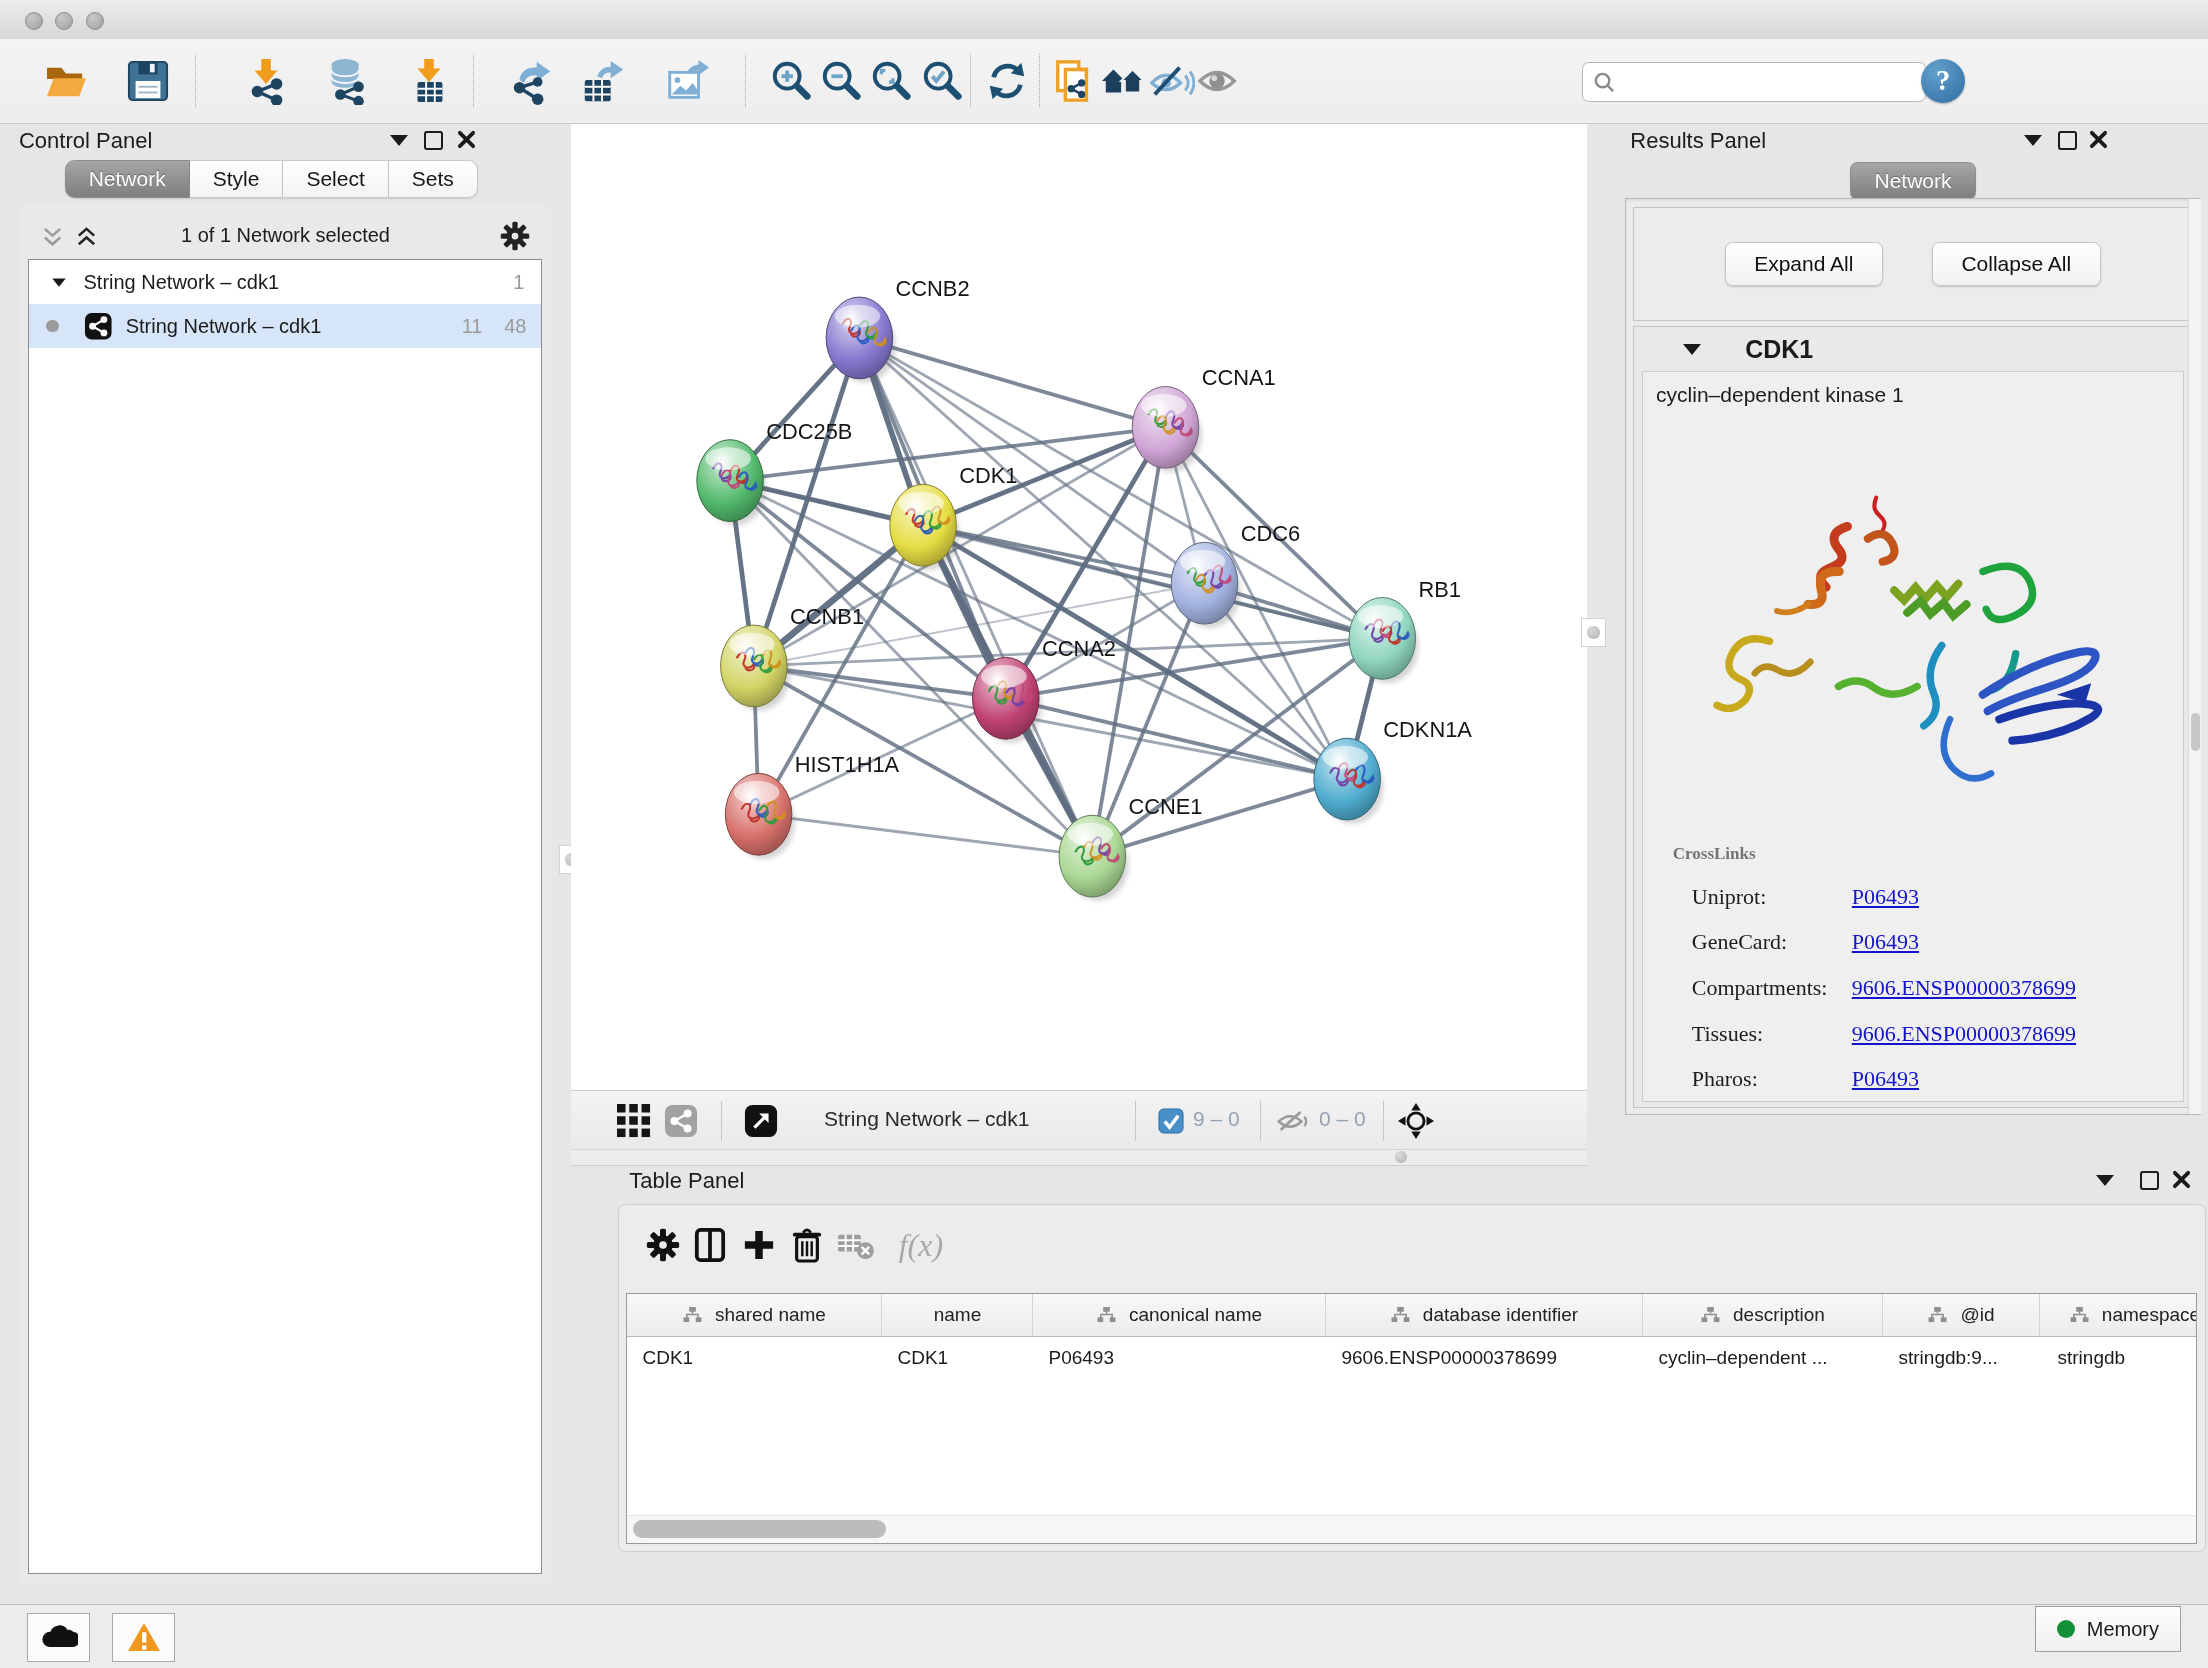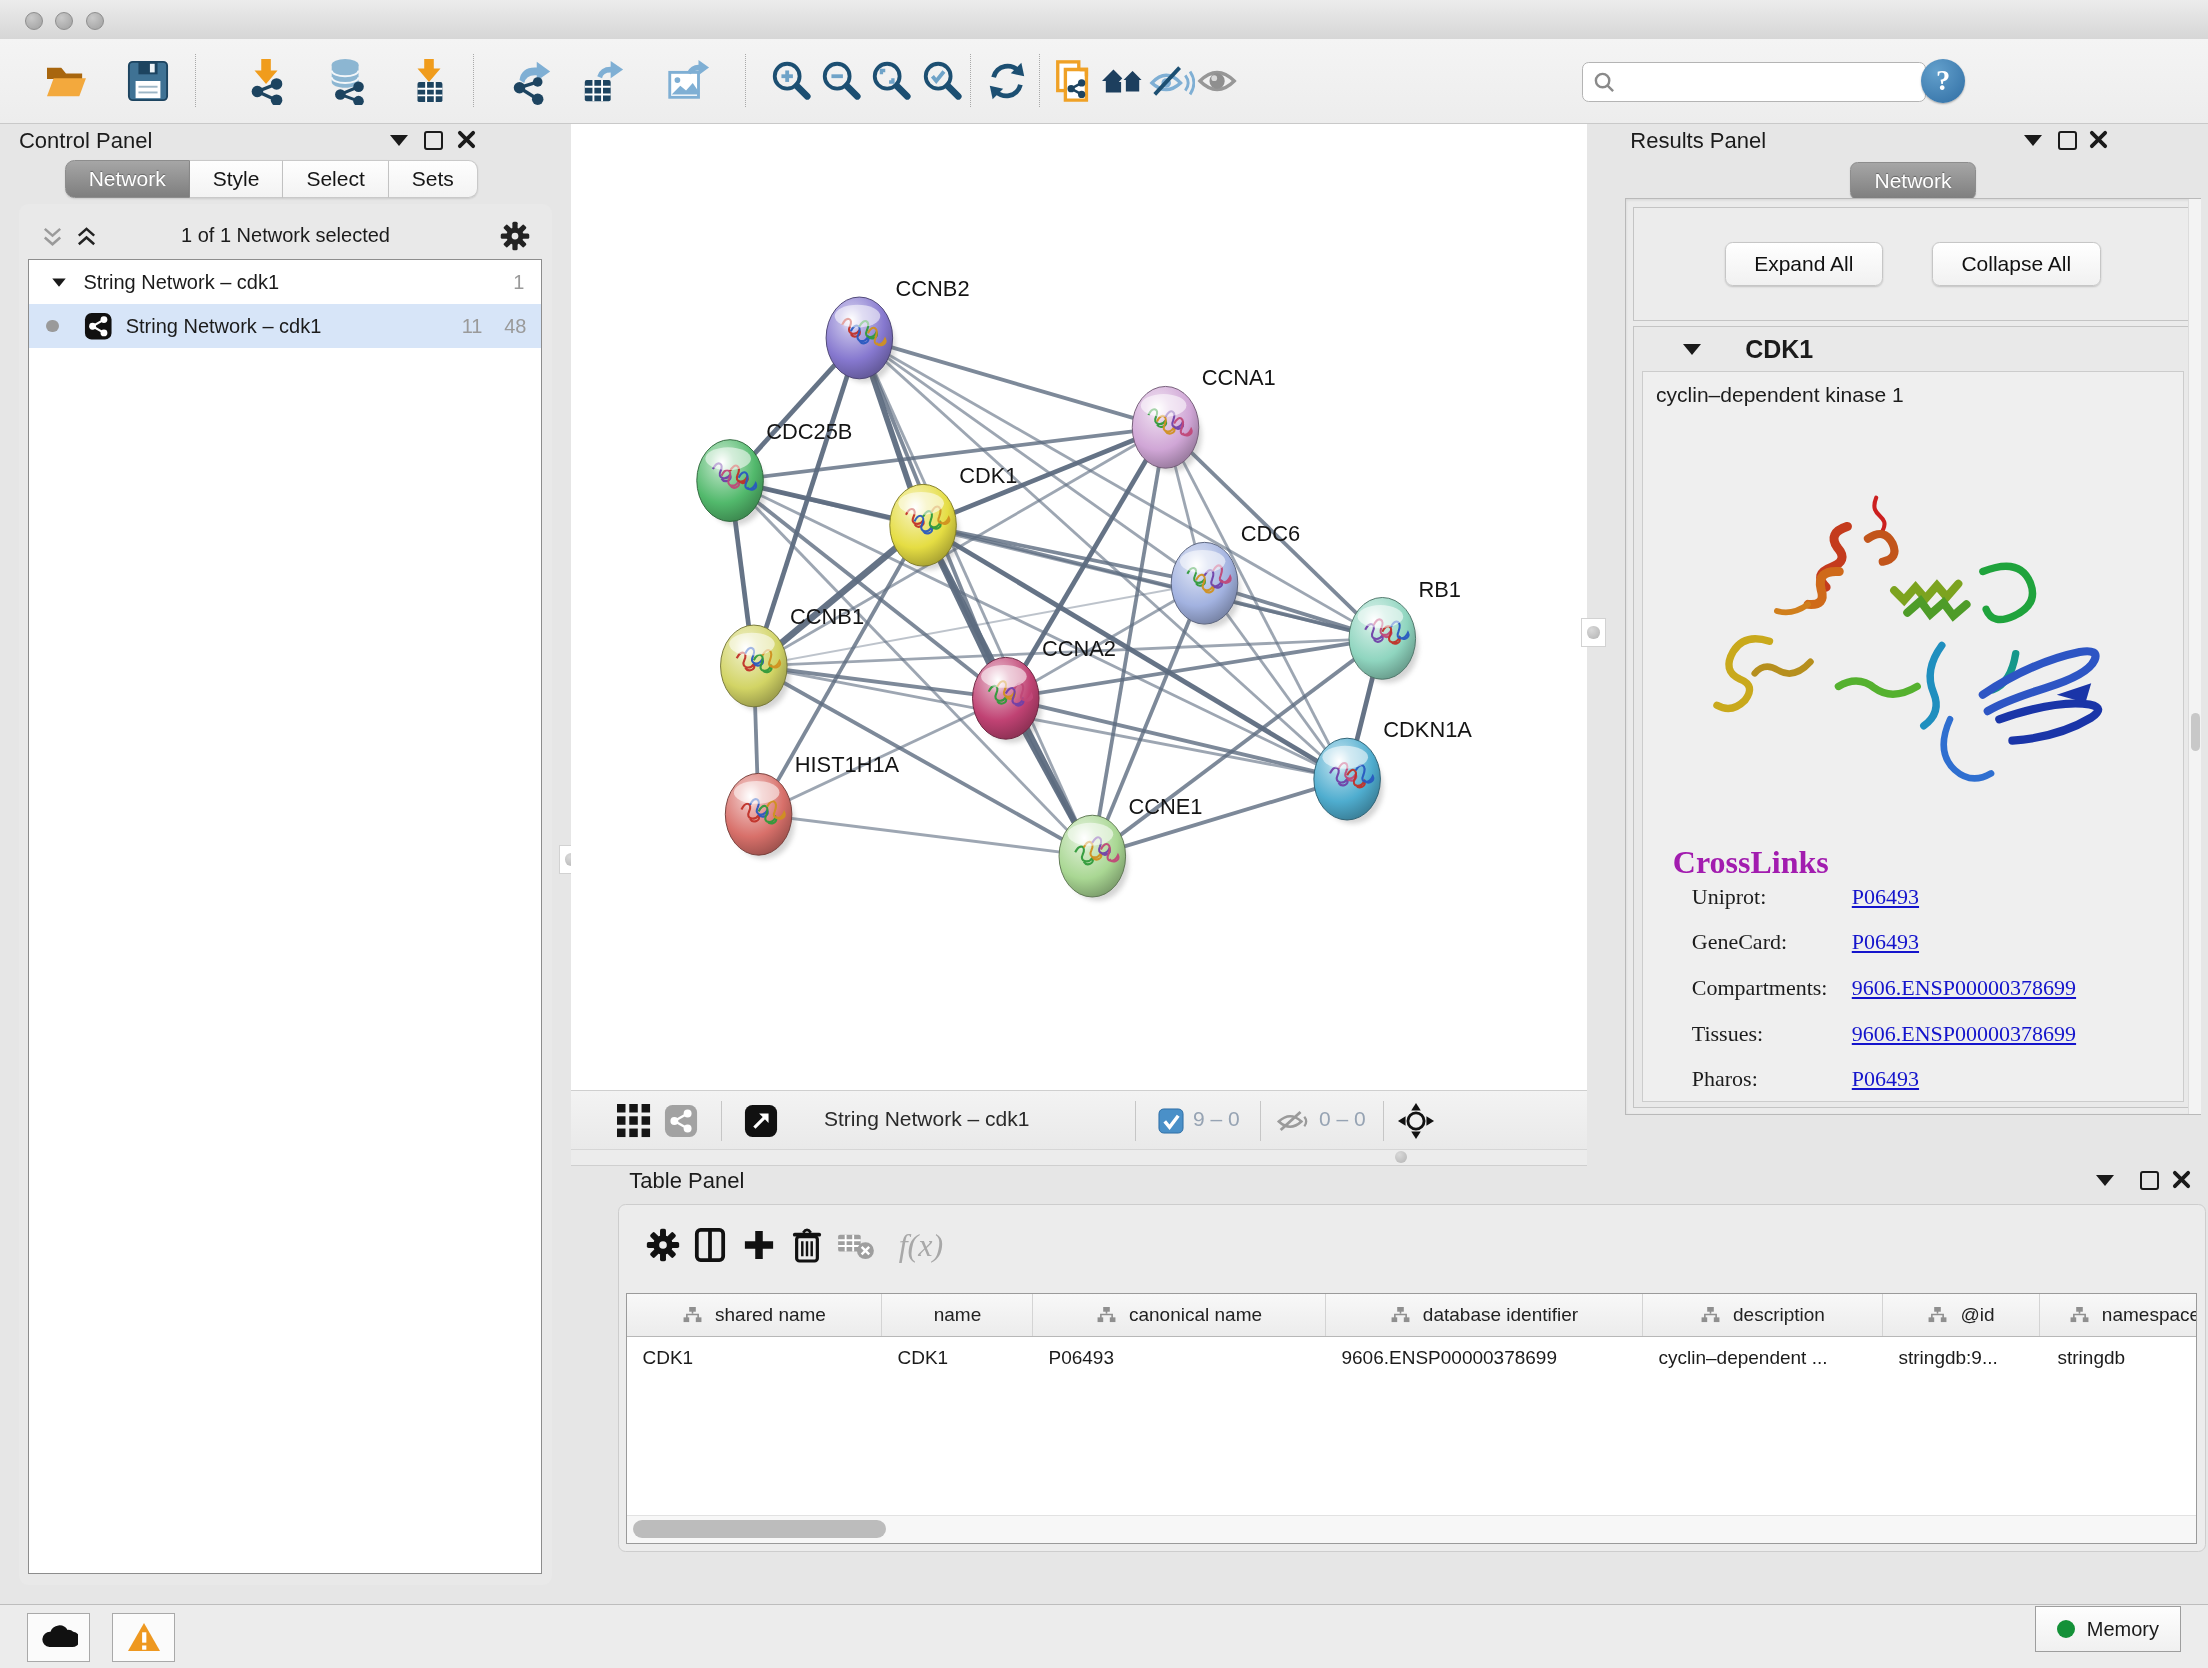--- a/index.html
+++ b/index.html
@@ -66,21 +66,21 @@
   #results-panel{left:1617px;top:124px;width:592px;height:1033px;}
   #rp-tab-wrap{position:absolute;left:0;top:38px;width:100%;display:flex;justify-content:center;}
   #rp-outer{position:absolute;left:7.6px;top:74px;width:574px;height:915px;}
   #rp-btnbox{position:absolute;left:7.6px;top:7.6px;width:557px;height:112px;border:1px solid #c4c4c4;background:#ececec;
              display:flex;align-items:center;justify-content:center;gap:49px;}
   #rp-gene-box{position:absolute;left:7.6px;top:127px;width:557px;height:780px;border:1px solid #c4c4c4;background:#e9e9e9;}
   #rp-gene-head{position:absolute;left:0;top:0;width:100%;height:44px;display:flex;align-items:center;}
   #rp-inner{position:absolute;left:7.6px;top:44px;width:540px;height:729px;background:#efefef;border:1px solid #cccccc;}
   #rp-desc{position:absolute;left:13.3px;top:11.4px;font-size:21px;color:#1c1c1c;}
   #protein{position:absolute;left:28.5px;top:67px;}
-  #rp-cl-head{position:absolute;left:30px;top:472px;font-family:"Liberation Serif",serif;font-weight:bold;font-size:32px;color:#a21caf;}
+  #rp-cl-head{position:absolute;left:30px;top:472px;font-family:"Liberation Serif",serif;font-weight:bold;font-size:17px;color:#737373;}
   .cl-row{position:absolute;left:49px;width:476px;height:32px;font-family:"Liberation Serif",serif;font-size:22px;}
   .cl-label{display:inline-block;width:160px;color:#1c1c1c;}
   .cl-link{color:#1414cc;text-decoration:underline;}
   #rp-scroll{position:absolute;right:-1.9px;top:0;width:12.4px;height:915px;background:#f3f3f3;border-left:1px solid #dcdcdc;}
   #rp-thumb{position:absolute;left:1.9px;top:514px;width:8.6px;height:38px;border-radius:4.8px;background:#c8c8c8;}
 
   
   #table-panel{left:616px;top:1164px;width:1592px;height:428px;}
   #tp-content{position:absolute;left:1.9px;top:40px;width:1586px;height:346px;background:#ececec;border:1px solid #cdcdcd;border-radius:7.6px;}
   #tp-toolbar{position:absolute;left:9.5px;top:9.5px;height:67px;width:571px;}

